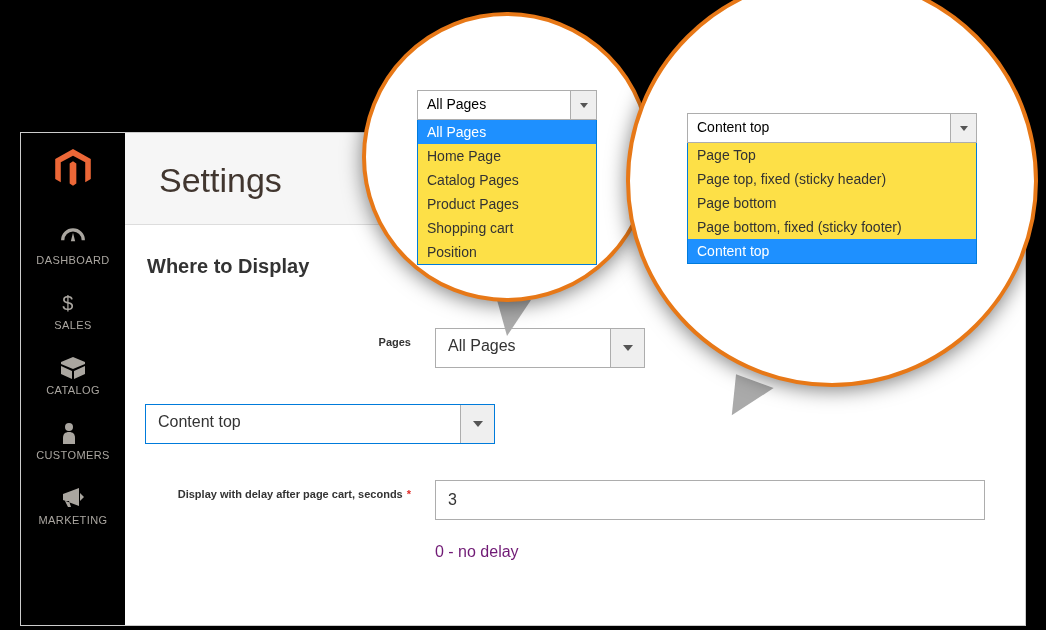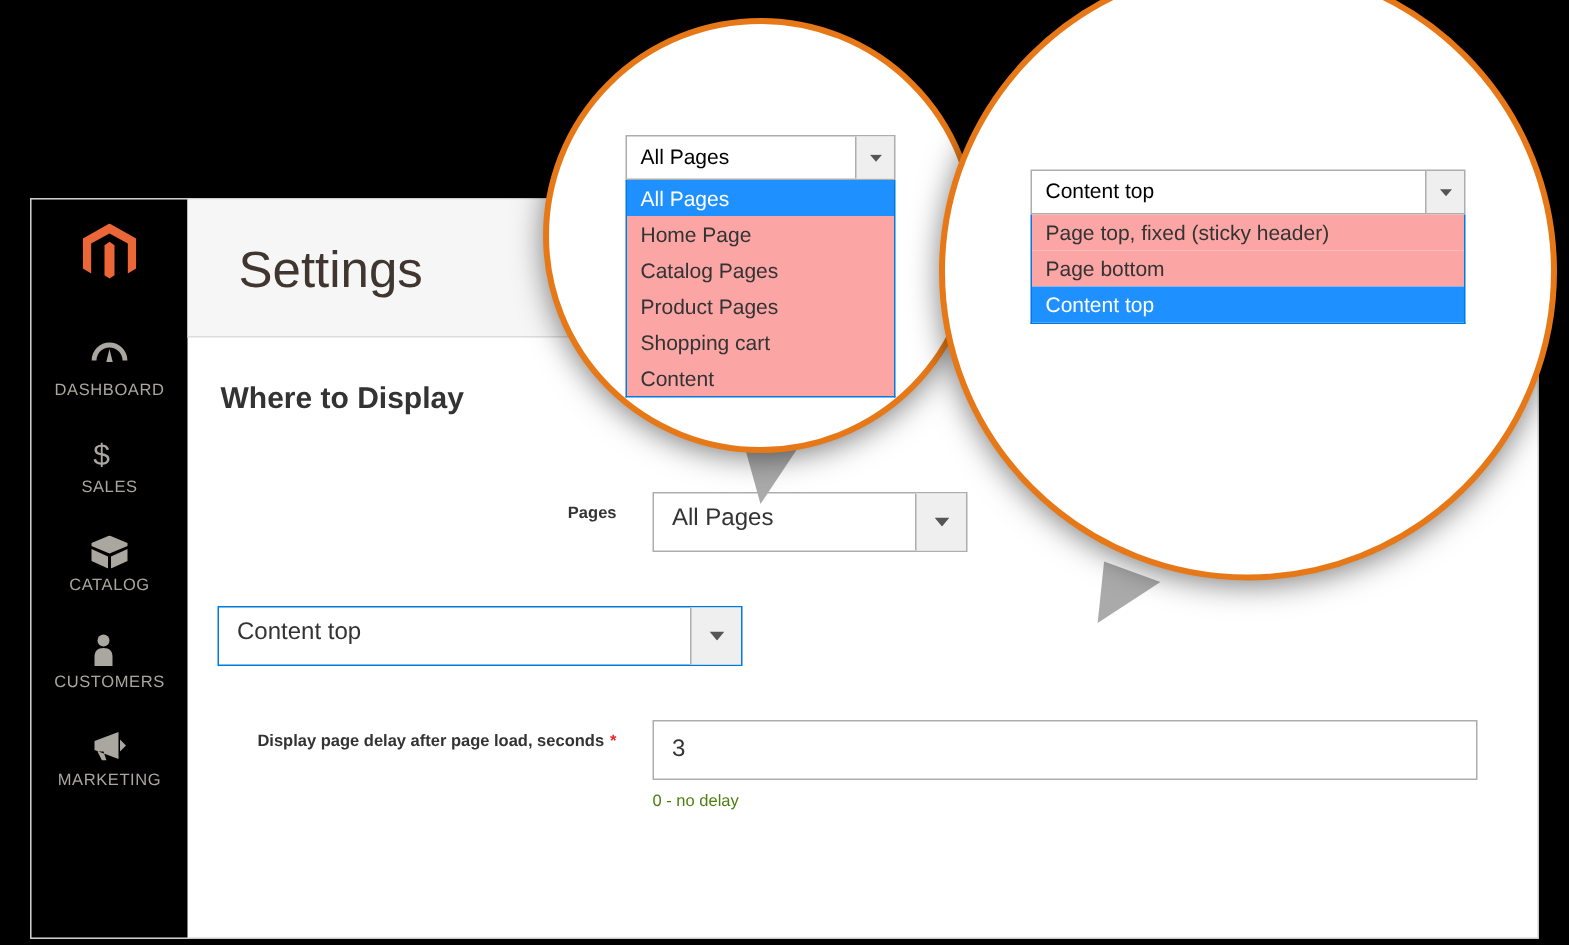--- a/index.html
+++ b/index.html
@@ -113,23 +113,23 @@
   }
   .txt-input {
     width: 550px;
     height: 40px;
     border:1px solid #adadad;
     padding: 8px 12px;
     font-size: 16px;
     color:#333;
   }
   .hint {
-    font-size: 11px;
-    color:#4d7c0f;
-    margin-top: 8px;
+    font-size: 16px;
+    color:#701a75;
+    margin-top: 23px;
   }
   
   .bubble {
     position:absolute;
     border: 4px solid #e77817;
     border-radius: 50%;
     background:#fff;
     box-shadow: 0 3px 20px rgba(0,0,0,.5);
   }
   .bubble1 {
@@ -160,21 +160,21 @@
   }
   .opt-list {
     border:1px solid #007bdb;
     border-top:none;
     font-size: 14px;
   }
   .opt {
     padding: 4px 9px;
     cursor:pointer;
     color:#333;
-    background:#fca5a5;
+    background:#fde047;
   }
   .opt.sel {
     background:#1e90ff;
     color:#fff;
   }
   .pointer {
     position:absolute;
     width: 0; height: 0;
   }
   .pointer1 {
@@ -275,21 +275,21 @@
               <svg width="10" height="6" viewBox="0 0 10 6">
                   <path d="M0 0l5 6 5-6z" fill="#555"></path>
                 </svg>
             </div>
           </div>
         </div>
       </div>
 
       <div class="field-row" style="margin-bottom:8px;">
         <div class="field-label">
-          <span>Display page delay after page load, seconds</span><span class="req">*</span>
+          <span>Display with delay after page cart, seconds</span><span class="req">*</span>
         </div>
         <div class="field-control">
           <input class="txt-input" value="3" style="">
           <div class="hint">0 - no delay</div>
         </div>
       </div>
 
     </div>
   </div>
 </div>
@@ -306,34 +306,36 @@
             <path d="M0 0l5 6 5-6z" fill="#555"></path>
           </svg>
       </div>
     </div>
     <div class="opt-list" id="b1-list">
         <div class="opt sel">All Pages</div>
         <div class="opt">Home Page</div>
         <div class="opt">Catalog Pages</div>
         <div class="opt">Product Pages</div>
         <div class="opt">Shopping cart</div>
-        <div class="opt">Content</div>
+        <div class="opt">Position</div>
       </div>
   </div>
 </div>
 
 <div class="bubble bubble2">
   <div class="inner b2-inner">
     <div class="mini-select">
       <div class="val">Content top</div>
       <div class="caret">
         <svg width="8" height="5" viewBox="0 0 10 6">
             <path d="M0 0l5 6 5-6z" fill="#555"></path>
           </svg>
       </div>
     </div>
     <div class="opt-list" id="b2-list">
+        <div class="opt">Page Top</div>
         <div class="opt">Page top, fixed (sticky header)</div>
         <div class="opt">Page bottom</div>
+        <div class="opt">Page bottom, fixed (sticky footer)</div>
         <div class="opt sel">Content top</div>
       </div>
   </div>
 </div>
 
 </body></html>

